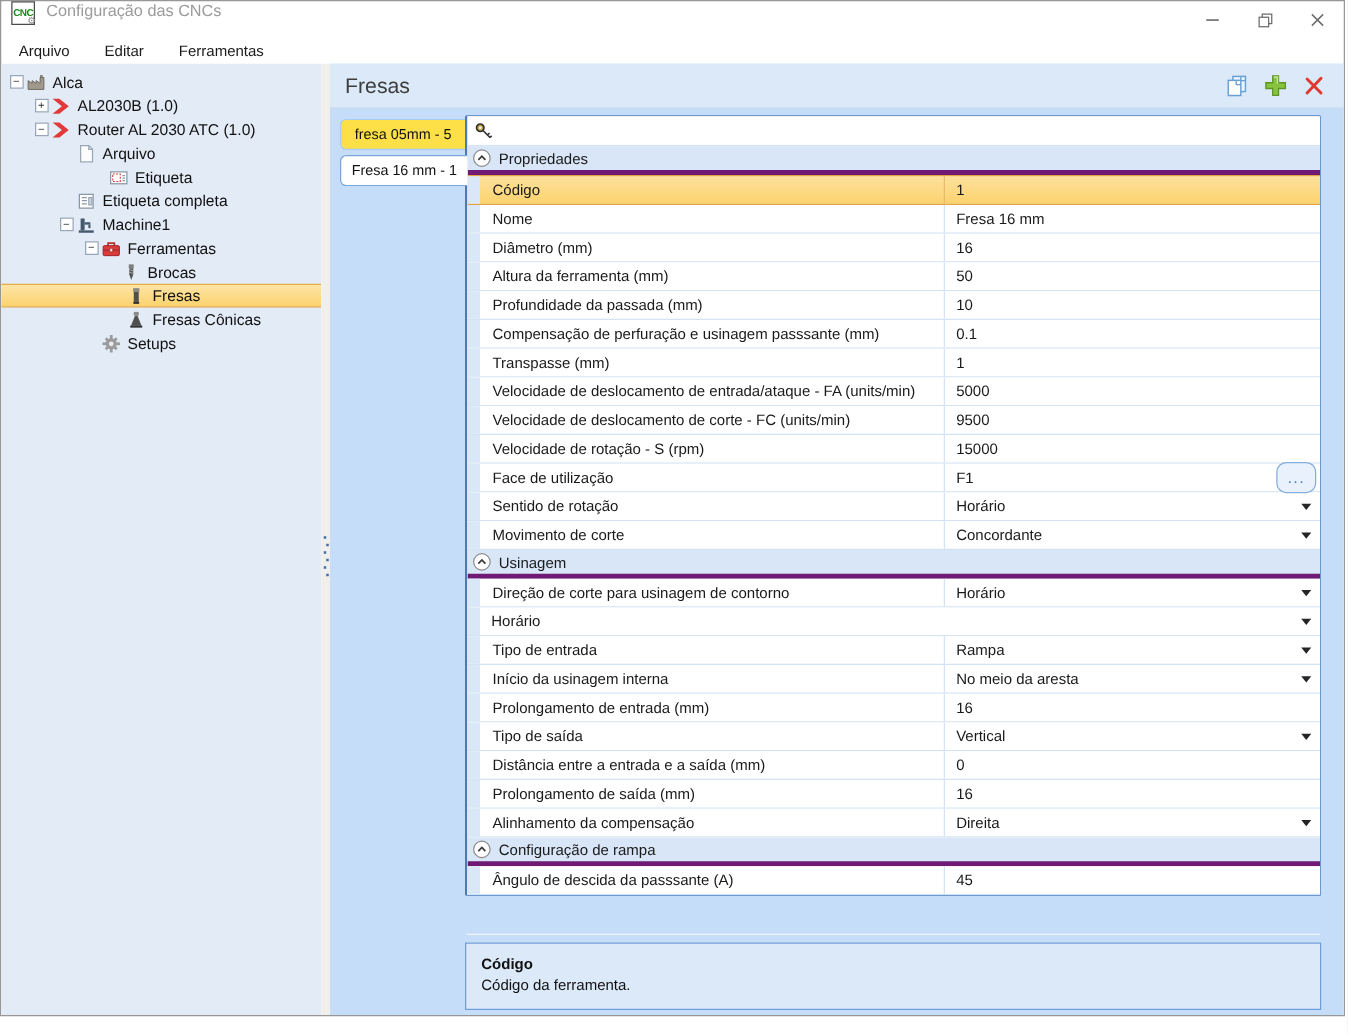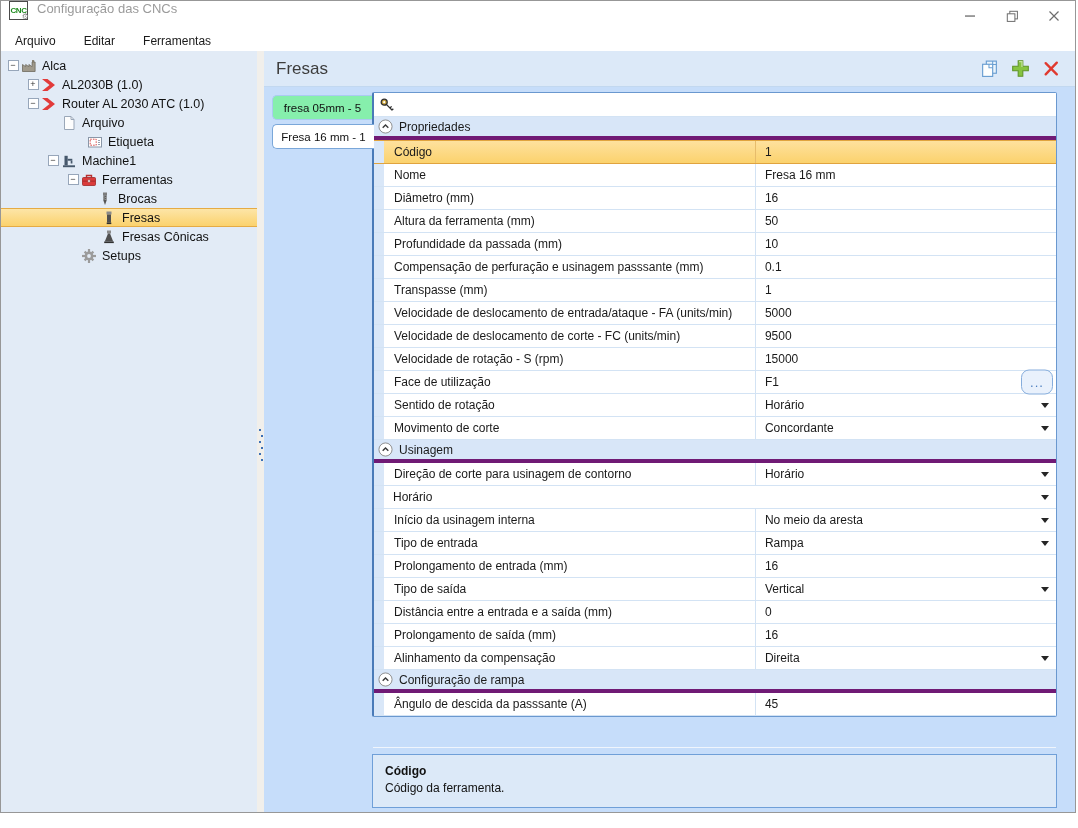--- a/index.html
+++ b/index.html
@@ -39,21 +39,21 @@
   .right { flex:1; background:#c6ddfa; display:flex; flex-direction:column; min-width:0; }
   .panel-header { height:36px; background:#dce9f8; display:flex; align-items:center; padding:0 14px 0 12px; flex:0 0 auto; border-bottom:1px solid #c2d8f0; }
   .panel-title { font-size:17px; color:#3d3d3d; }
   .panel-toolbar { margin-left:auto; display:flex; align-items:center; gap:11px; }
   .tb-btn { width:20px; height:20px; display:flex; align-items:center; justify-content:center; }
 
   .content { flex:1; display:flex; padding-top:5px; min-height:0; }
 
   
   .tabstrip { width:108px; flex:0 0 108px; display:flex; flex-direction:column; padding-top:1px; }
-  .tab { height:25px; margin:2px 0 2px 8px; display:flex; align-items:center; justify-content:center; font-size:11.5px; color:#111; border-radius:5px 0 0 5px; background:#86efac; border:1px solid #abcaf1; border-right:none; position:relative; }
+  .tab { height:25px; margin:2px 0 2px 8px; display:flex; align-items:center; justify-content:center; font-size:11.5px; color:#111; border-radius:5px 0 0 5px; background:#fde047; border:1px solid #abcaf1; border-right:none; position:relative; }
   .tab.active { background:#fff; border:1px solid #7aa7d9; border-right:none; margin-right:-2px; z-index:5; }
 
   
   .gridcol { flex:1; display:flex; flex-direction:column; margin-right:18px; min-height:0; padding-bottom:4px; }
   .grid { background:#fff; border:1px solid #6a98cf; border-left:2px solid #4a7bb8; border-radius:2px; overflow:hidden; }
   .filter-row { height:24px; display:flex; align-items:center; padding-left:5px; border-bottom:1px solid #d3e3f4; background:#fff; }
   .sec { height:23px; background:#d8e6f8; display:flex; align-items:center; padding-left:4px; gap:6px; font-size:12px; color:#1a1a1a; border-bottom:4px solid #701a75; }
   .sec .chev { width:15px; height:15px; display:flex; }
   .prow { height:23px; display:flex; align-items:stretch; border-bottom:1px solid #d3e3f4; background:#fff; position:relative; }
   .prow .strip { flex:0 0 10px; background:#d9e7f8; }
@@ -159,20 +159,31 @@
           <span class="ticon">
             <svg width="16" height="16" viewBox="0 0 16 16">
               <rect x="1.5" y="3.5" width="13" height="9.5" fill="#fff" stroke="#8a97a8"></rect>
               <rect x="3.2" y="5.2" width="6" height="6" fill="none" stroke="#d23b3b" stroke-width="0.9" stroke-dasharray="1.6 1.1"></rect>
               <path d="M11 6.5 h2 M11 8.5 h2 M11 10.5 h2" stroke="#8a97a8" stroke-width="0.9"></path>
             </svg>
           </span>
           <span>Etiqueta</span>
         </div>
         <div class="tree-row" style="padding-left: 44px;">
+          <span class="expander-slot"></span>
+          <span class="ticon">
+            <svg width="16" height="16" viewBox="0 0 16 16">
+              <rect x="2.5" y="2.5" width="11" height="11" fill="#fff" stroke="#8a97a8"></rect>
+              <path d="M4.5 5 h4 M4.5 7.5 h4 M4.5 10 h4" stroke="#8a97a8" stroke-width="1"></path>
+              <rect x="10" y="5" width="2.5" height="6" fill="#c9d2dd" stroke="#8a97a8" stroke-width="0.7"></rect>
+            </svg>
+          </span>
+          <span>Etiqueta completa</span>
+        </div>
+        <div class="tree-row" style="padding-left: 44px;">
           <span class="expander-slot">
             <span class="expander">−</span>
           </span>
           <span class="ticon">
             <svg width="16" height="16" viewBox="0 0 16 16">
               <g fill="#46586c">
                 <rect x="2" y="12.3" width="12" height="1.9"></rect>
                 <rect x="3.5" y="2.8" width="3.2" height="9.5"></rect>
                 <rect x="6.7" y="5.8" width="4.6" height="1.9"></rect>
                 <rect x="9.7" y="7.7" width="1.7" height="2.8"></rect>
@@ -421,31 +432,31 @@
               </div>
               <div class="prow">
                 <span class="strip"></span>
                 <div class="pvalue">
                   <span>Horário</span>
                   <span class="dd-arrow"></span>
                 </div>
               </div>
               <div class="prow">
                 <span class="strip"></span>
+                <div class="plabel">Tipo de entrada</div>
+                <div class="pvalue">
+                  <span>Rampa</span>
+                  <span class="dd-arrow"></span>
+                </div>
+              </div>
+              <div class="prow">
+                <span class="strip"></span>
                 <div class="plabel">Início da usinagem interna</div>
                 <div class="pvalue">
                   <span>No meio da aresta</span>
-                  <span class="dd-arrow"></span>
-                </div>
-              </div>
-              <div class="prow">
-                <span class="strip"></span>
-                <div class="plabel">Tipo de entrada</div>
-                <div class="pvalue">
-                  <span>Rampa</span>
                   <span class="dd-arrow"></span>
                 </div>
               </div>
               <div class="prow">
                 <span class="strip"></span>
                 <div class="plabel">Prolongamento de entrada (mm)</div>
                 <div class="pvalue">
                   <span>16</span>
                 </div>
               </div>

